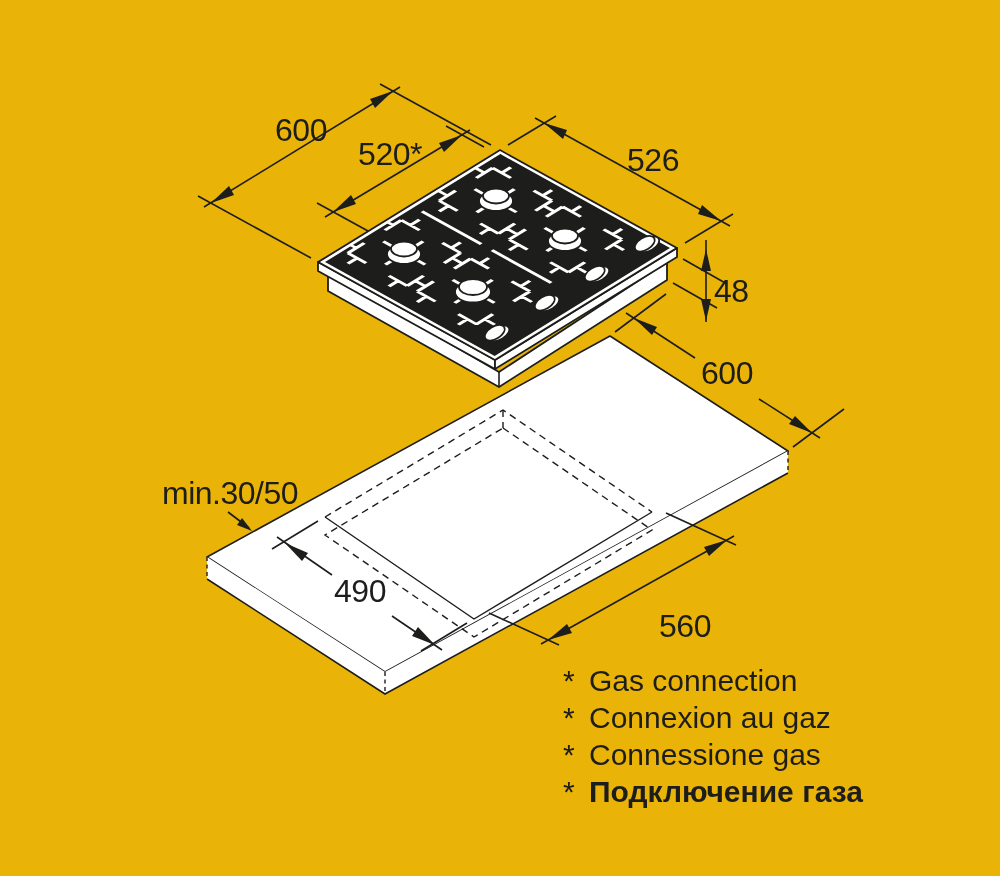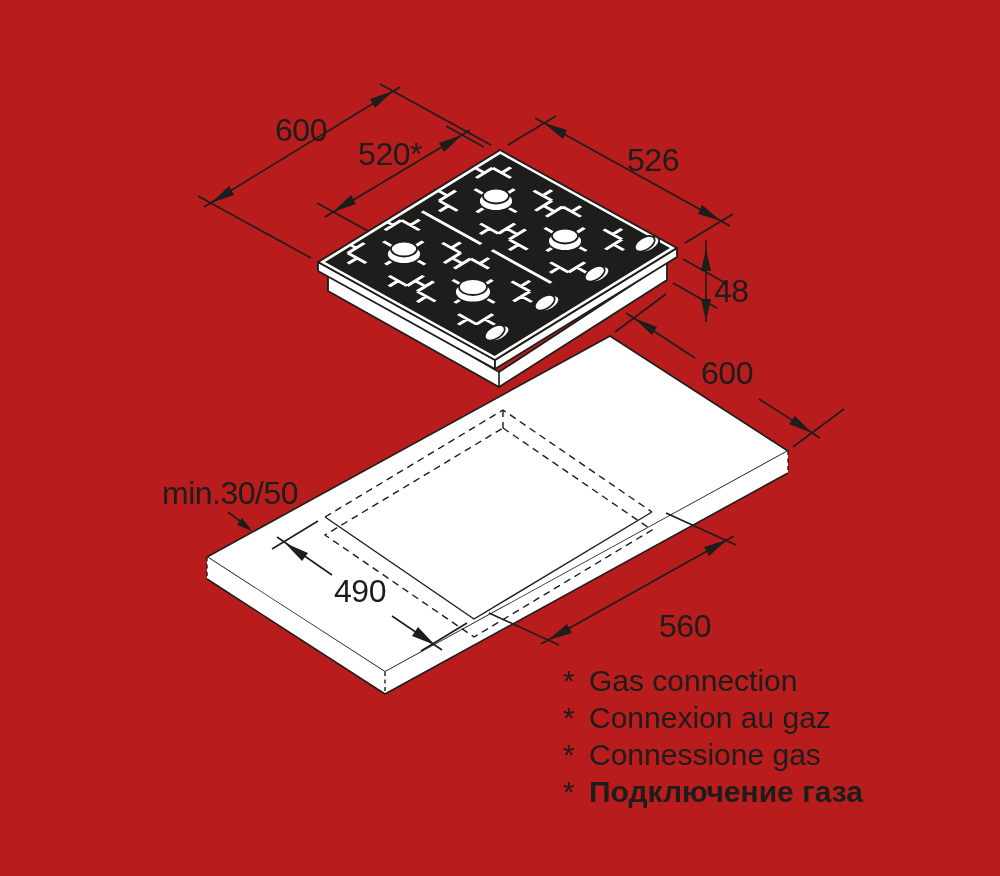--- a/index.html
+++ b/index.html
@@ -1,16 +1,16 @@
 <!DOCTYPE html>
 <html><head>
 <meta charset="utf-8">
 <style>
   html,body{margin:0;padding:0;background:#fff;}
-  .stage{position:relative;width:1000px;height:876px;background:#b91c1c;overflow:hidden;}
+  .stage{position:relative;width:1000px;height:876px;background:#eab308;overflow:hidden;}
   svg{position:absolute;left:0;top:0;}
   .ln{stroke:#1d1d1b;stroke-width:1.6;fill:none;stroke-linecap:butt;}
   .lnthin{stroke:#1d1d1b;stroke-width:1.4;fill:none;}
   .dash{stroke:#1d1d1b;stroke-width:1.4;fill:none;stroke-dasharray:7 5;}
   .dashv{stroke:#1d1d1b;stroke-width:1.4;fill:none;stroke-dasharray:4 3.5;}
   .arw{fill:#1d1d1b;stroke:none;}
   .whiteface{fill:#ffffff;stroke:#1d1d1b;stroke-width:1.8;stroke-linejoin:round;}
   .inktop{fill:#1d1d1b;stroke:#1d1d1b;stroke-width:1.5;stroke-linejoin:round;}
   .grate{stroke:#ffffff;stroke-width:9;fill:none;stroke-linecap:butt;}
   .graterim{stroke:#ffffff;stroke-width:8;fill:none;}

